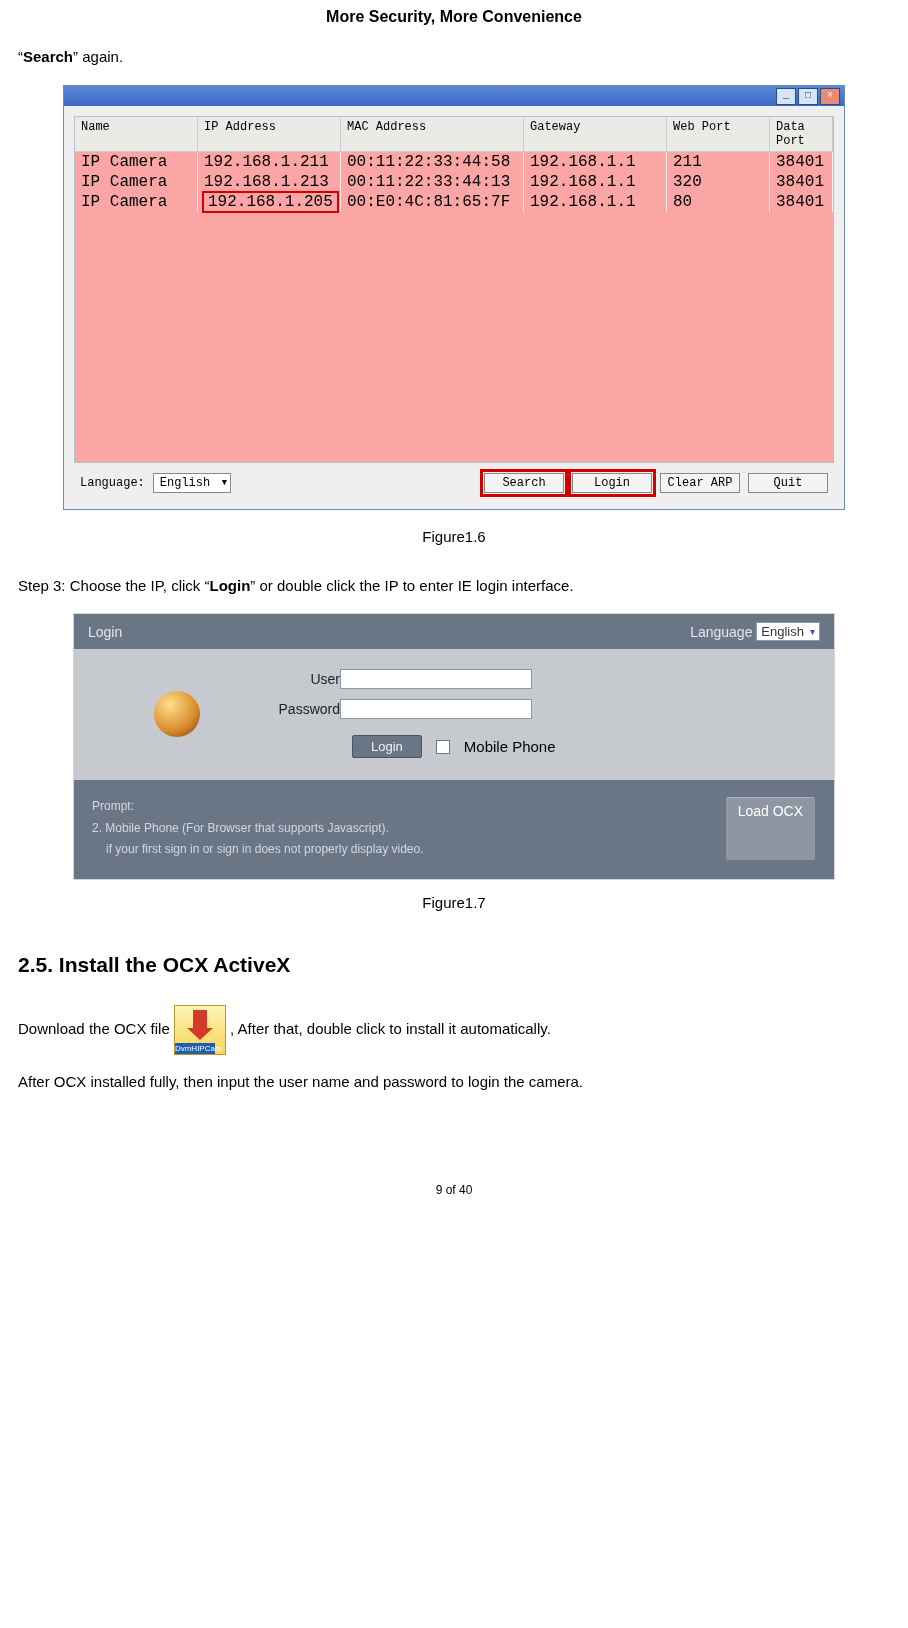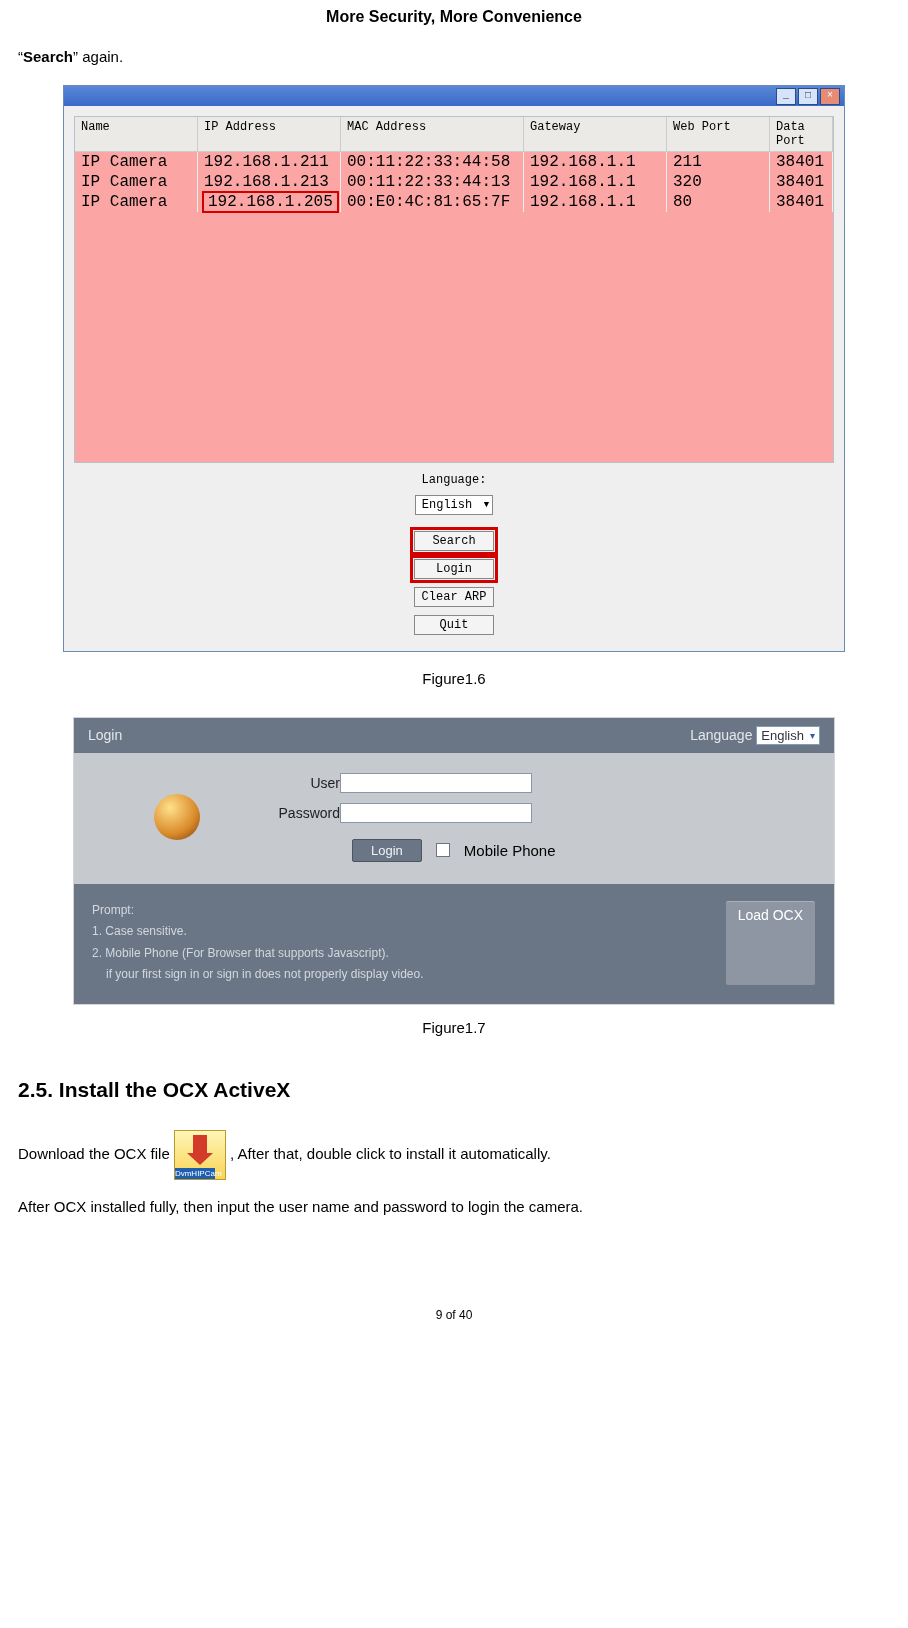--- a/index.html
+++ b/index.html
@@ -74,21 +74,20 @@
   .c-mac  { width: 170px; }
   .c-gw   { width: 130px; }
   .c-web  { width: 90px; }
   .c-data { flex: 1; }
   .hl-red { border: 2px solid #d40000; margin: -2px; padding: 0 4px; display: inline-block; }
   .grid-empty { height: 250px; }
   .fig16-bottom {
     display: flex; align-items: center;
     padding: 10px 6px 6px 6px;
     gap: 8px;
-    flex-direction: column;
   }
   .lang-sel {
     border: 1px solid #888; background: #fff;
     padding: 1px 20px 1px 6px; position: relative; height: 16px; line-height: 16px;
   }
   .lang-sel::after { content: "▼"; position: absolute; right: 3px; font-size: 9px; }
   .wbtn {
     border: 1px solid #888; background: #f4f4f4;
     padding: 2px 0; width: 78px; text-align: center;
     font-family: "Courier New", monospace; font-size: 12px;
@@ -245,20 +244,23 @@
         <div class="spacer"></div>
         <div class="wbtn red">Search</div>
         <div class="wbtn red">Login</div>
         <div class="wbtn">Clear ARP</div>
         <div class="wbtn">Quit</div>
       </div>
     </div>
   </div>
   <div class="fig-cap">Figure1.6</div>
 
+  <div class="para">
+    <span>Step 3: Choose the IP, click “</span><span class="bold">Login</span><span>” or double click the IP to enter IE login interface.</span>
+  </div>
 
   <div class="fig17">
     <div class="fig17-top">
       <span>Login</span>
       <span class="sp"></span>
       <span>Language</span>
       &nbsp;
       <span class="lang-dd">
         <span>English</span>
         <span class="dd-arr">▾</span>
@@ -278,21 +280,20 @@
         <div class="login-btn-row">
           <div class="login-btn">Login</div>
           <span class="cb"></span>
           <span>Mobile Phone</span>
         </div>
       </div>
     </div>
     <div class="fig17-bot">
       <div class="prompt-col">
         <div>Prompt:</div>
-        <div>1. Case sensitive.</div>
         <div>2. Mobile Phone (For Browser that supports Javascript).</div>
         <div style="padding-left:14px">if your first sign in or sign in does not properly display video.</div>
       </div>
       <div class="load-ocx">Load OCX</div>
     </div>
   </div>
   <div class="fig-cap">Figure1.7</div>
 
   <div class="sec-h">2.5. Install the OCX ActiveX</div>
 

